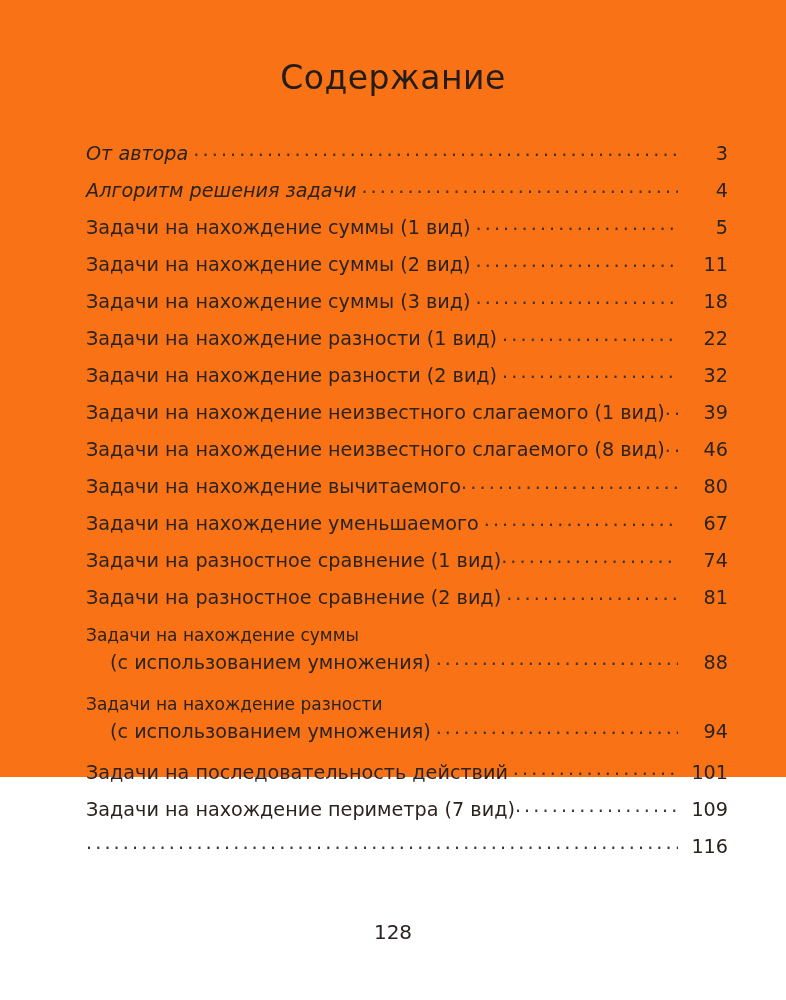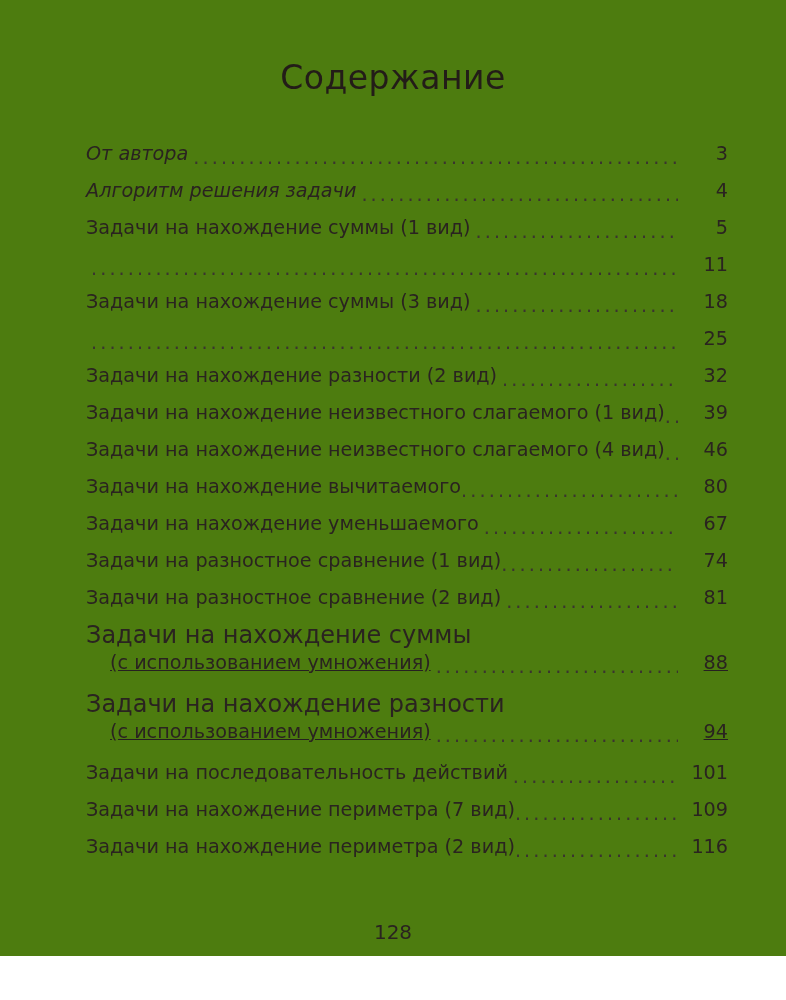--- a/index.html
+++ b/index.html
@@ -10,22 +10,22 @@
   body {
     width: 786px;
     height: 1000px;
     overflow: hidden;
     font-family: "DejaVu Sans", sans-serif;
     color: #262020;
   }
   .page {
     position: relative;
     width: 786px;
-    height: 956px;
-    background: #4d7c0f;
+    height: 777px;
+    background: #f97316;
   }
 
   
   .toc-title {
     position: absolute;
     left: 0;
     top: 58px;
     width: 786px;
     text-align: center;
     font-family: "DejaVu Sans", sans-serif;
@@ -45,21 +45,21 @@
 
   .toc-entry {
     position: relative;
     margin-bottom: 9px;
   }
   .toc-entry.two-line { margin-bottom: 13px; }
 
   
   .toc-row {
     display: flex;
-    align-items: flex-end;
+    align-items: flex-start;
     width: 642px;
     font-size: 19.2px;
     line-height: 28px;
     white-space: nowrap;
   }
 
   .toc-label {
     flex: 0 0 auto;
     color: #2a2320;
   }
@@ -92,32 +92,31 @@
   .toc-page {
     flex: 0 0 44px;
     text-align: right;
     color: #2a2320;
     font-size: 19.2px;
   }
 
   
   .toc-subline-row {
     display: flex;
-    align-items: flex-end;
+    align-items: flex-start;
     width: 642px;
     font-size: 19.2px;
     line-height: 28px;
     white-space: nowrap;
     padding-left: 24px;
     box-sizing: border-box;
-    text-decoration: underline;
   }
   .toc-subline { flex: 0 0 auto; color: #2a2320; }
   .toc-firstline {
-    font-size: 24px;
+    font-size: 17px;
     line-height: 28px;
     color: #2a2320;
     white-space: nowrap;
   }
 
   
   .folio {
     position: absolute;
     left: 0;
     top: 920px;
@@ -151,54 +150,56 @@
       </div>
       <div class="toc-entry">
         <div class="toc-row">
           <span class="toc-label">Задачи на нахождение суммы (1 вид)</span>
           <span class="toc-leaders"></span>
           <span class="toc-page">5</span>
         </div>
       </div>
       <div class="toc-entry">
         <div class="toc-row">
+          <span class="toc-label">Задачи на нахождение суммы (2 вид)</span>
           <span class="toc-leaders"></span>
           <span class="toc-page">11</span>
         </div>
       </div>
       <div class="toc-entry">
         <div class="toc-row">
           <span class="toc-label">Задачи на нахождение суммы (3 вид)</span>
           <span class="toc-leaders"></span>
           <span class="toc-page">18</span>
         </div>
       </div>
       <div class="toc-entry">
         <div class="toc-row">
-          <span class="toc-leaders"></span>
-          <span class="toc-page">25</span>
+          <span class="toc-label">Задачи на нахождение разности (1 вид)</span>
+          <span class="toc-leaders"></span>
+          <span class="toc-page">22</span>
         </div>
       </div>
       <div class="toc-entry">
         <div class="toc-row">
           <span class="toc-label">Задачи на нахождение разности (2 вид)</span>
           <span class="toc-leaders"></span>
           <span class="toc-page">32</span>
         </div>
       </div>
       <div class="toc-entry nospace">
         <div class="toc-row">
           <span class="toc-label">Задачи на нахождение неизвестного слагаемого (1 вид)</span>
           <span class="toc-leaders"></span>
           <span class="toc-page">39</span>
         </div>
       </div>
       <div class="toc-entry nospace">
         <div class="toc-row">
-          <span class="toc-label">Задачи на нахождение неизвестного слагаемого (4 вид)</span>
+          <span class="toc-label">Задачи на нахождение неизвестного слагаемого (8 вид)</span>
           <span class="toc-leaders"></span>
           <span class="toc-page">46</span>
         </div>
       </div>
       <div class="toc-entry nospace">
         <div class="toc-row">
           <span class="toc-label">Задачи на нахождение вычитаемого</span>
           <span class="toc-leaders"></span>
           <span class="toc-page">80</span>
         </div>
@@ -249,21 +250,20 @@
       </div>
       <div class="toc-entry nospace">
         <div class="toc-row">
           <span class="toc-label">Задачи на нахождение периметра (7 вид)</span>
           <span class="toc-leaders"></span>
           <span class="toc-page">109</span>
         </div>
       </div>
       <div class="toc-entry nospace">
         <div class="toc-row">
-          <span class="toc-label">Задачи на нахождение периметра (2 вид)</span>
           <span class="toc-leaders"></span>
           <span class="toc-page">116</span>
         </div>
       </div>
     </div>
 
   <div class="folio">128</div>
 
 </div>
 

